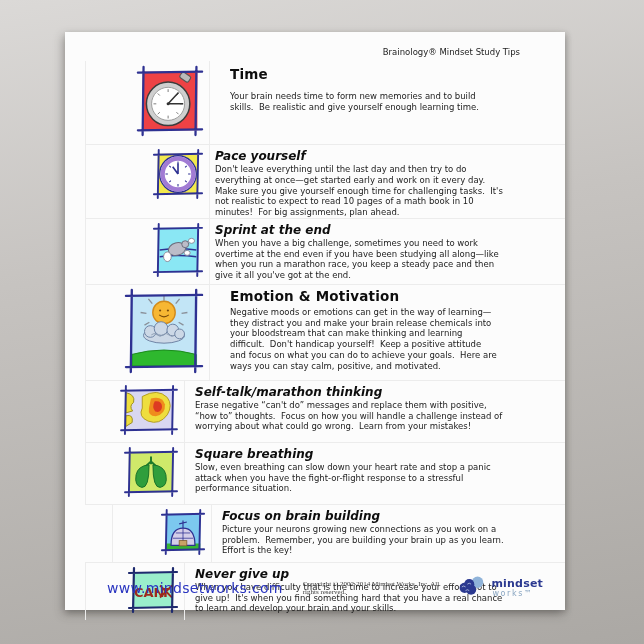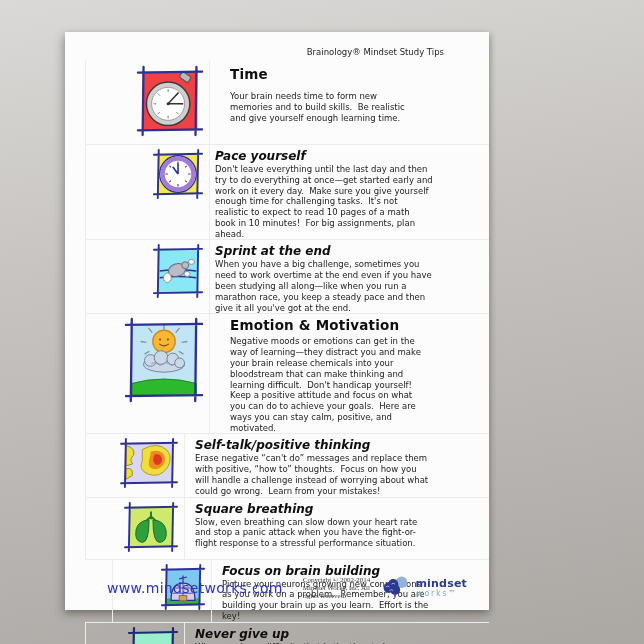--- a/index.html
+++ b/index.html
@@ -1,19 +1,19 @@
 <!DOCTYPE html>
 <html><head>
 <meta charset="utf-8">
 <style>
   html,body{margin:0;padding:0;}
   body{width:644px;height:644px;overflow:hidden;font-family:"DejaVu Sans","Liberation Sans",sans-serif;}
   .canvas{position:relative;width:644px;height:644px;
     background:linear-gradient(170deg,#dbd9d7 0%,#c6c3c0 38%,#aba8a4 100%);}
-  .paper{position:absolute;left:65px;top:32px;width:424px;height:578px;background:#fcfcfc;
+  .paper{position:absolute;left:65px;top:32px;width:500px;height:578px;background:#fcfcfc;
     box-shadow:-2px 4px 9px rgba(55,53,50,0.38), 2px 2px 5px rgba(55,53,50,0.22);}
   .header{text-align:right;padding:15px 45px 4px 0;font-size:8.5px;color:#1d1d1d;}
   .rows{display:block;}
   .row{display:flex;margin-left:20px;border-top:1px solid #ececec;}
   .row.first{border-top:none;}
   .icon-col{border-left:1px solid #ececec;border-right:1px solid #ececec;display:flex;
     align-items:flex-start;justify-content:flex-end;padding:3px 5px 2px 0;box-sizing:border-box;flex:none;}
   .cola{width:125px;}
   .colb{width:100px;}
   .text-col{flex:1;box-sizing:border-box;min-width:0;}
@@ -145,21 +145,21 @@
               <path d="M7 9 Q17 11 15 19 Q10 23 14 28 L7 30 Z" fill="#eede3e" stroke="#9a8a1e" stroke-width="1"></path>
               <path d="M7 33 Q15 31 13.5 40 L7 44 Z" fill="#eede3e" stroke="#9a8a1e" stroke-width="1"></path>
               <path d="M24 13 Q40 4 50 14 Q56 22 50 32 Q42 43 30 38.5 Q19.5 34 24 25 Z" fill="#eede3e" stroke="#b09a20" stroke-width="1"></path>
               <path d="M33 15 Q45 12 47.5 21 Q48.5 31 38 33.5 Q29.5 33.5 31 25 Z" fill="#ef8c1c"></path>
               <path d="M37 18 Q44.5 17 44.5 24 Q43.5 30.5 37.5 28.5 Q33.5 24 37 18 Z" fill="#dd3a22"></path>
               <path d="M2 7 L60 6 M2 48 L60 47 M7 2 L6 52 M56 2 L55 52" stroke="#2e3192" stroke-width="2" stroke-linecap="round" fill="none"></path>
             </svg>
           </span>
         </div>
         <div class="text-col">
-          <h3 class="sub-title">Self-talk/positive thinking</h3>
+          <h3 class="sub-title">Self-talk/marathon thinking</h3>
           <p class="body-text">Erase negative “can't do” messages and replace them with positive, “how to” thoughts.  Focus on how you will handle a challenge instead of worrying about what could go wrong.  Learn from your mistakes!</p>
         </div>
       </div>
 
       <div class="row rowb row-square">
         <div class="icon-col colb">
           <span class="icn">
             <svg width="56" height="52" viewBox="0 0 58 54">
               <rect x="6" y="6" width="46" height="42" fill="#cfe96a"></rect>
               <path d="M29 11 L29 19 M29 16 L23 21.5 M29 16 L35 21.5" stroke="#1c7a2a" stroke-width="2" fill="none"></path>

